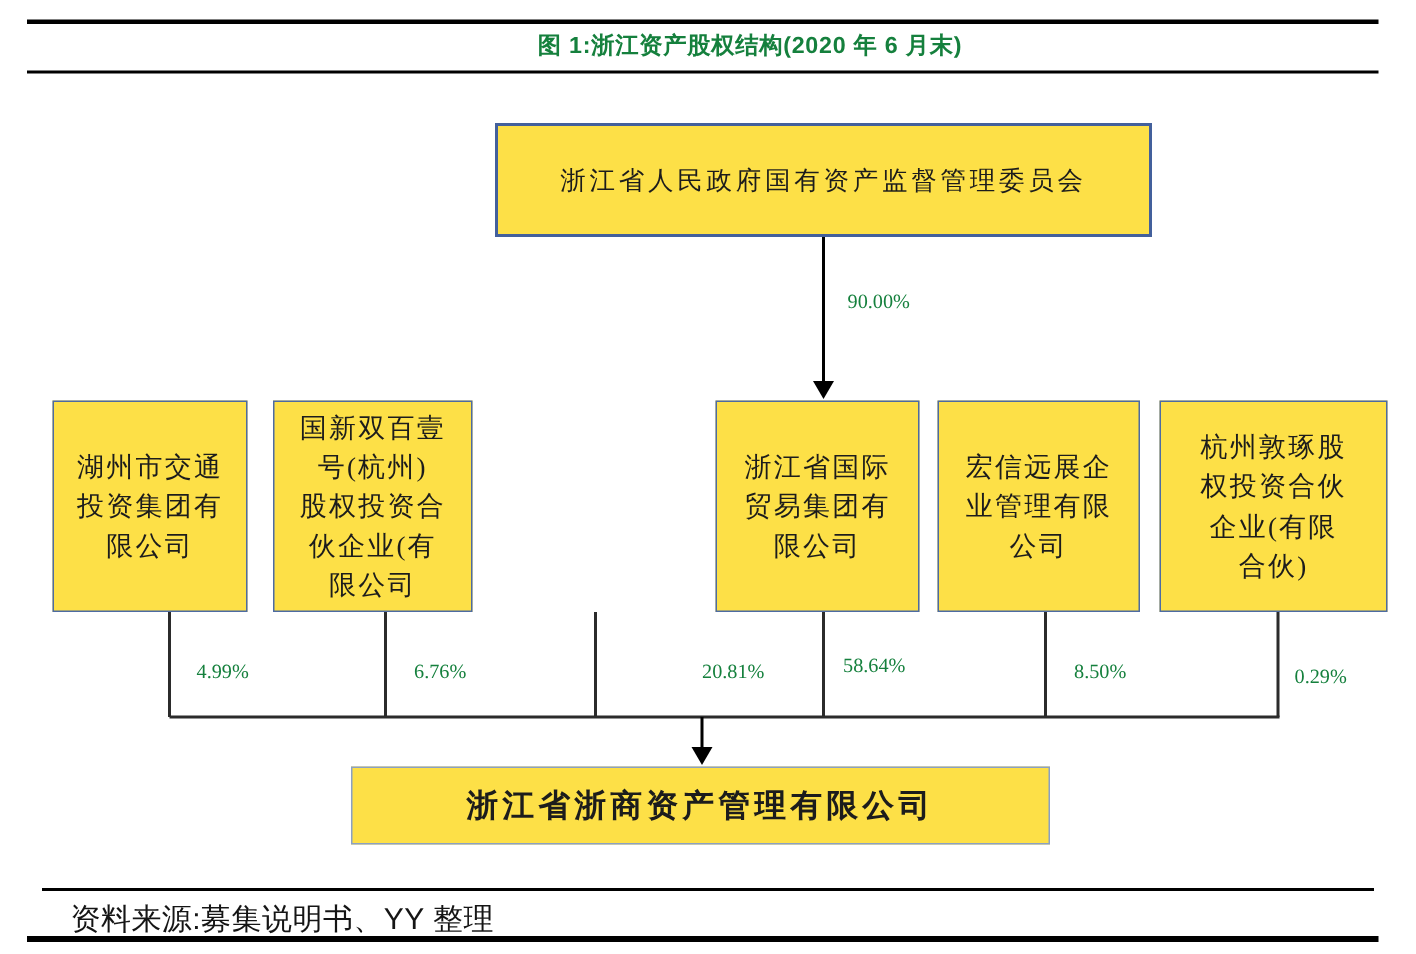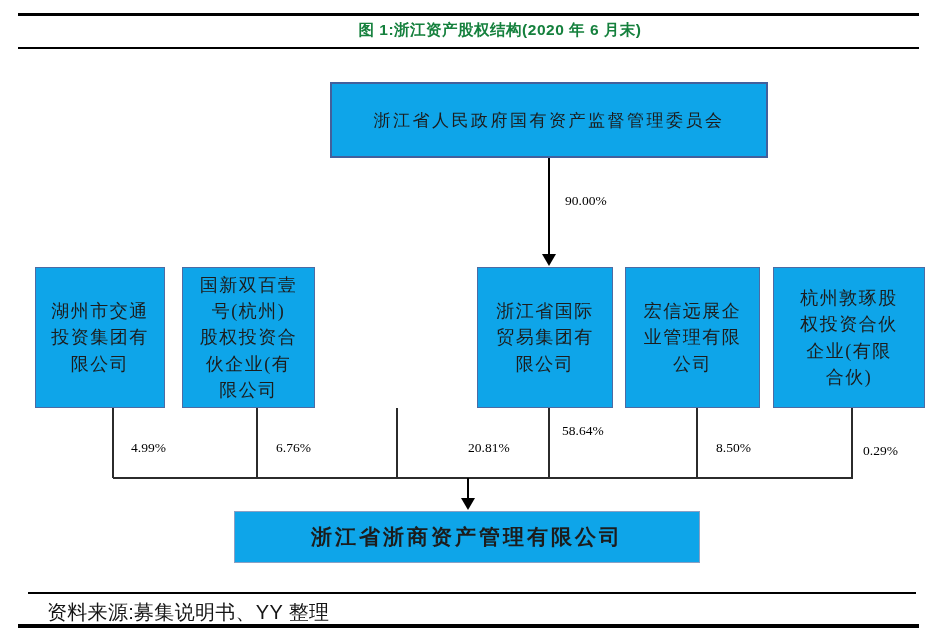--- a/index.html
+++ b/index.html
@@ -2,35 +2,35 @@
 <html><head>
 <meta charset="utf-8">
 <style>
   html,body{margin:0;padding:0;background:#ffffff;}
   body{width:944px;height:636px;position:relative;overflow:hidden;
        font-family:"Liberation Sans",sans-serif;color:#111;}
   .stage{position:absolute;left:0;top:0;width:944px;height:636px;}
   .rule{position:absolute;background:#000;}
   .fig-title{position:absolute;left:0;top:20px;width:944px;text-align:center;
        font-size:15.5px;font-weight:bold;letter-spacing:0.5px;color:#15803d;margin-left:28px;}
-  .obox{position:absolute;background:#0ea5e9;display:flex;align-items:center;justify-content:center;
+  .obox{position:absolute;background:#fde047;display:flex;align-items:center;justify-content:center;
        text-align:center;box-sizing:border-box;}
   .obox .lbl{font-family:"Liberation Serif",serif;color:#1c1c1c;white-space:pre-line;}
   .root-box{left:330px;top:82px;width:438px;height:76px;border:2px solid #43609c;}
   .root-box .lbl{font-size:17px;letter-spacing:2.5px;}
   .sh-box{top:267px;height:141px;border:1.6px solid #4d6ba3;}
   .sh-box .lbl{font-size:18px;letter-spacing:1.5px;line-height:1.45;}
   .subject-box{left:234px;top:511px;width:466px;height:52px;border:1.4px solid #8aa0c4;}
   .subject-box .lbl{font-size:21px;font-weight:bold;letter-spacing:3px;}
   .vline{position:absolute;width:2px;background:#000;}
   .stub{position:absolute;width:1.6px;background:#2b2b2b;top:408px;height:70px;}
   .bus{position:absolute;left:113px;top:477px;width:740px;height:1.8px;background:#2b2b2b;}
   .head-down{position:absolute;width:0;height:0;border-left:7px solid transparent;
        border-right:7px solid transparent;border-top:12px solid #000;}
-  .pct{position:absolute;font-family:"Liberation Serif",serif;font-size:13.5px;color:#000000;}
+  .pct{position:absolute;font-family:"Liberation Serif",serif;font-size:13.5px;color:#15803d;}
   .src{position:absolute;left:30px;top:599px;font-size:20px;color:#151515;letter-spacing:0.3px;margin-left:17px;}
 </style>
 </head>
 <body>
 
 <div class="stage">
 
   <div class="rule" style="left:18px;top:13px;width:901px;height:3px;"></div>
   <div class="fig-title">图 1:浙江资产股权结构(2020 年 6 月末)</div>
   <div class="rule" style="left:18px;top:47px;width:901px;height:2px;"></div>
@@ -77,21 +77,21 @@
   <div class="stub" style="left:396px;"></div>
   <div class="stub" style="left:548px;"></div>
   <div class="stub" style="left:696px;"></div>
   <div class="stub" style="left:851px;"></div>
 
   <div class="bus"></div>
 
   <div class="pct" style="left:131px;top:440px;">4.99%</div>
   <div class="pct" style="left:276px;top:440px;">6.76%</div>
   <div class="pct" style="left:432px;top:440px;margin-left:36px;">20.81%</div>
-  <div class="pct" style="left:562px;top:423px;">58.64%</div>
+  <div class="pct" style="left:562px;top:436px;">58.64%</div>
   <div class="pct" style="left:716px;top:440px;">8.50%</div>
   <div class="pct" style="left:863px;top:443px;">0.29%</div>
 
   <div class="vline" style="left:467px;top:478px;height:22px;"></div>
   <div class="head-down" style="left:461px;top:498px;"></div>
 
   <div class="obox subject-box">
     <span class="lbl">浙江省浙商资产管理有限公司</span>
   </div>
 

